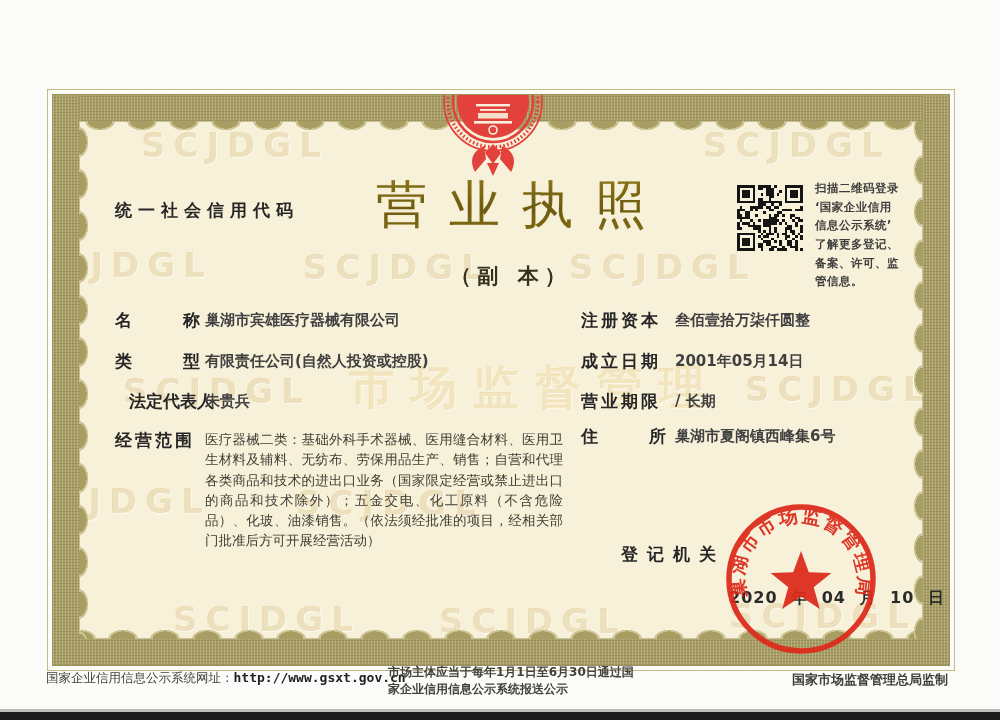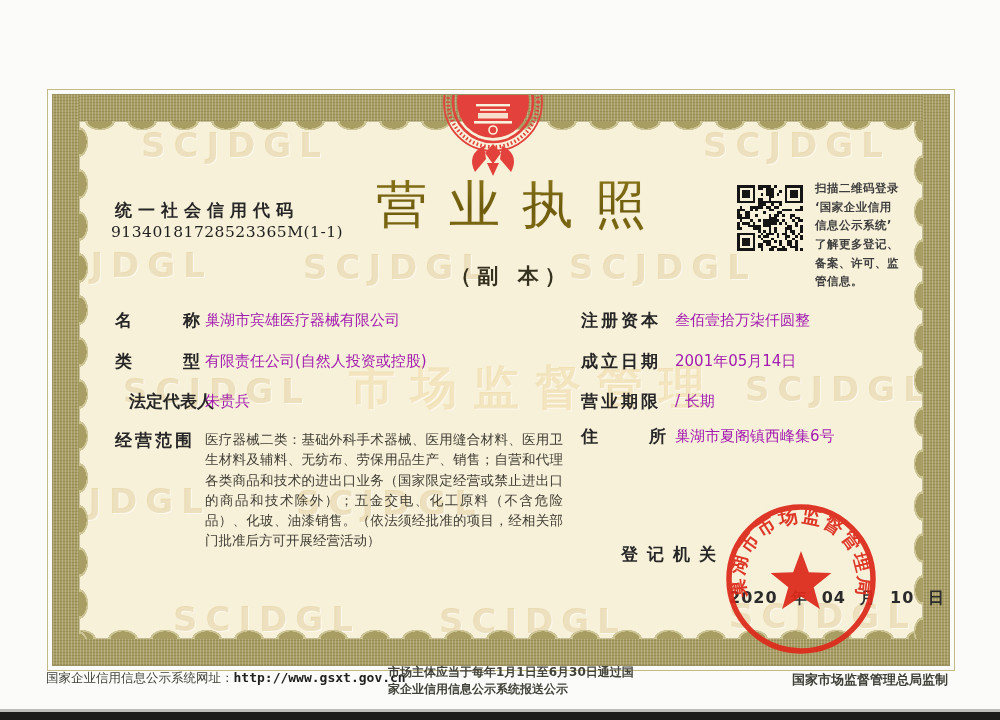--- a/index.html
+++ b/index.html
@@ -84,21 +84,21 @@
   }
   .cert-subtitle { margin-top:22px; font-size:21px; font-weight:bold; letter-spacing:6px; color:#35311f; }
 
   .qr-box { position:absolute; left:684px; top:90px; width:66px; height:66px; z-index:5; }
   .qr-caption { position:absolute; left:762px; top:84px; width:118px; z-index:5;
     font-size:11.5px; font-weight:bold; color:#3d3d3d; line-height:1.62; letter-spacing:.5px; }
 
   
   .f-label { position:absolute; z-index:5; font-size:17px; font-weight:bold; color:#262626; white-space:pre; }
   .f-label.sp { letter-spacing:3px; }
-  .f-value { position:absolute; z-index:5; font-size:15px; color:#a21caf; white-space:nowrap; }
+  .f-value { position:absolute; z-index:5; font-size:15px; color:#404040; white-space:nowrap;font-weight:bold; }
   .scope-value { position:absolute; left:152px; top:334px; width:358px; z-index:5;
     font-size:13.5px; color:#3e3c33; line-height:1.5; text-align:justify; white-space:normal; }
 
   .authority-label { position:absolute; left:568px; top:448px; z-index:5;
     font-size:17px; font-weight:bold; letter-spacing:9px; color:#262626; }
   .issue-date { position:absolute; left:676px; top:493px; z-index:5;
     font-size:16px; font-weight:bold; color:#2a2a2a; letter-spacing:1px; word-spacing:7px; white-space:nowrap; }
 
   .seal { position:absolute; left:668px; top:404px; width:160px; height:160px; z-index:6; opacity:.93; }
   .emblem { position:absolute; left:388px; top:-49px; width:104px; height:132px; z-index:7; }
@@ -162,21 +162,20 @@
     </g>
     <g fill="#e2423b">
       <path d="M52,98 L60,107 L52,118 L44,107 Z"></path>
       <path d="M43,100 C31,105 28,115 34,126 L45,113 Z"></path>
       <path d="M61,100 C73,105 76,115 70,126 L59,113 Z"></path>
       <path d="M46,117 L58,117 L52,130 Z"></path>
     </g>
   </svg>
 
   <div class="credit-label">统一社会信用代码</div>
-  <div class="credit-code">91340181728523365M(1-1)</div>
 
   <div class="title-box">
     <div class="cert-title">营业执照</div>
     <div class="cert-subtitle">（副  本）</div>
   </div>
 
   <div class="qr-box"><svg width="66" height="66" viewBox="0 0 25 25" shape-rendering="crispEdges" fill="#151515">
         <rect x="8" y="0" width="1" height="1"></rect>
         <rect x="9" y="0" width="1" height="1"></rect>
         <rect x="10" y="0" width="1" height="1"></rect>

